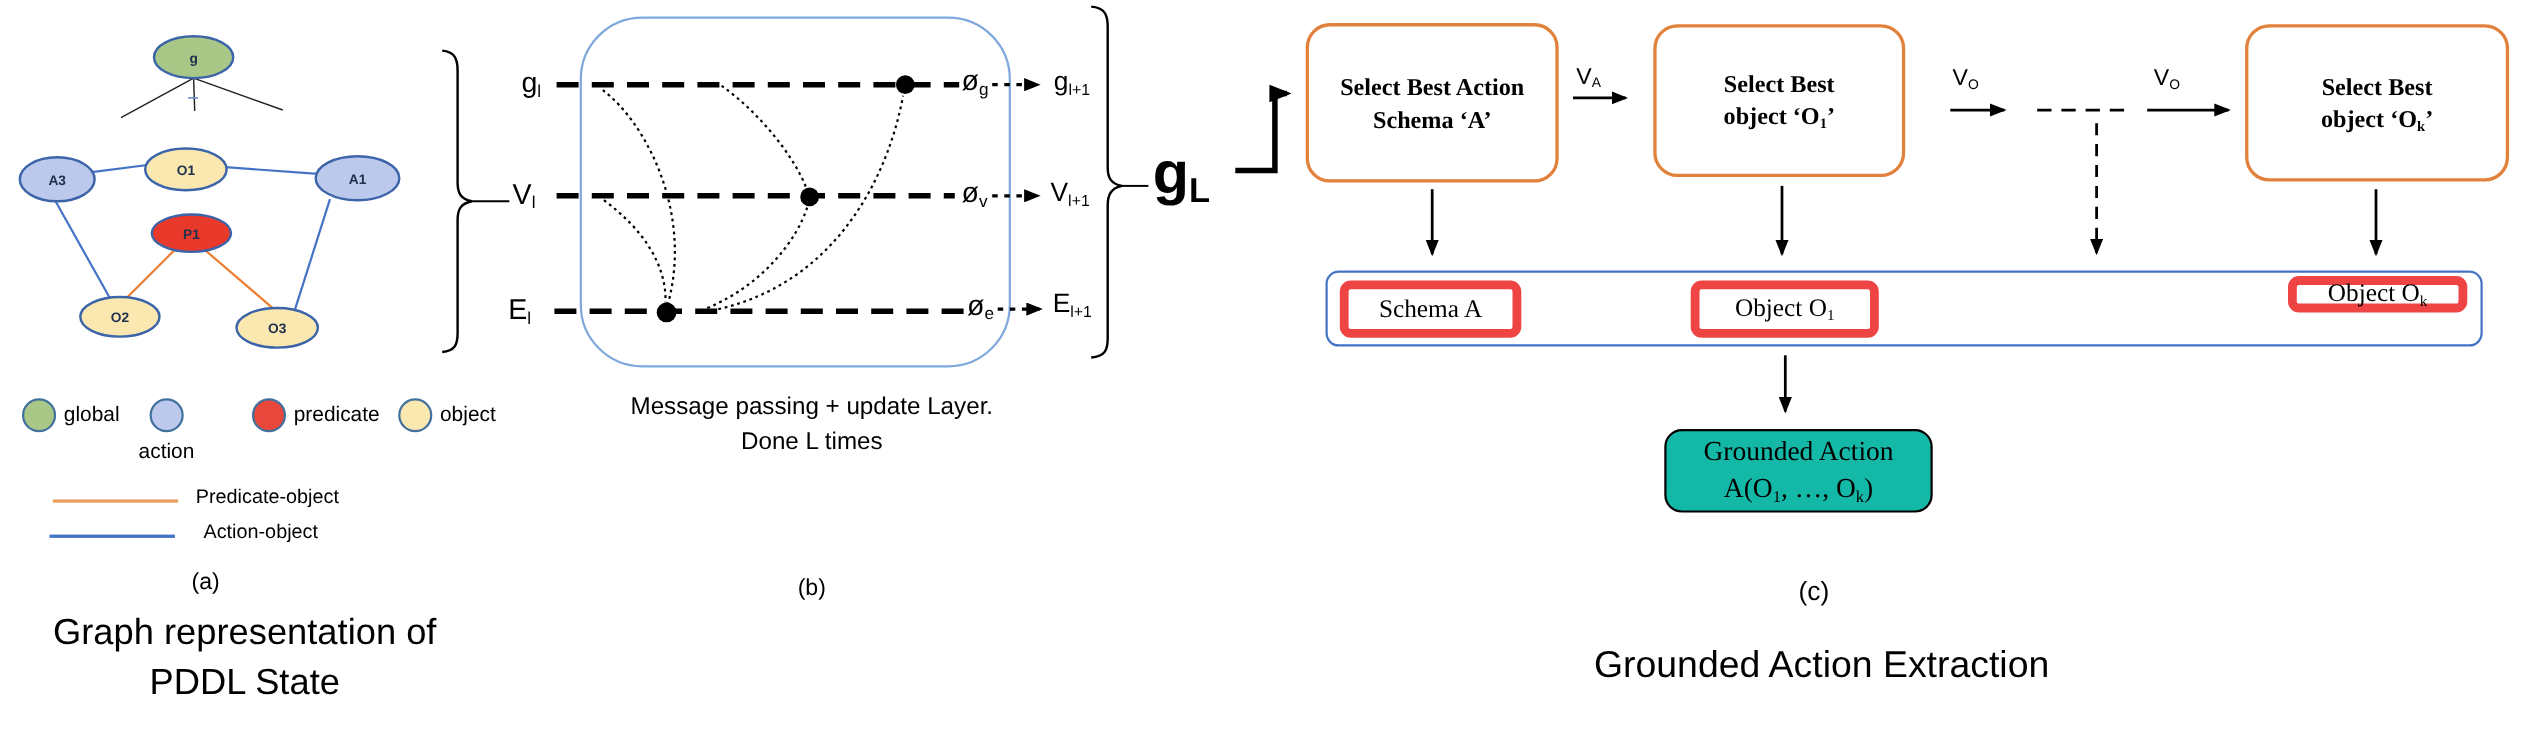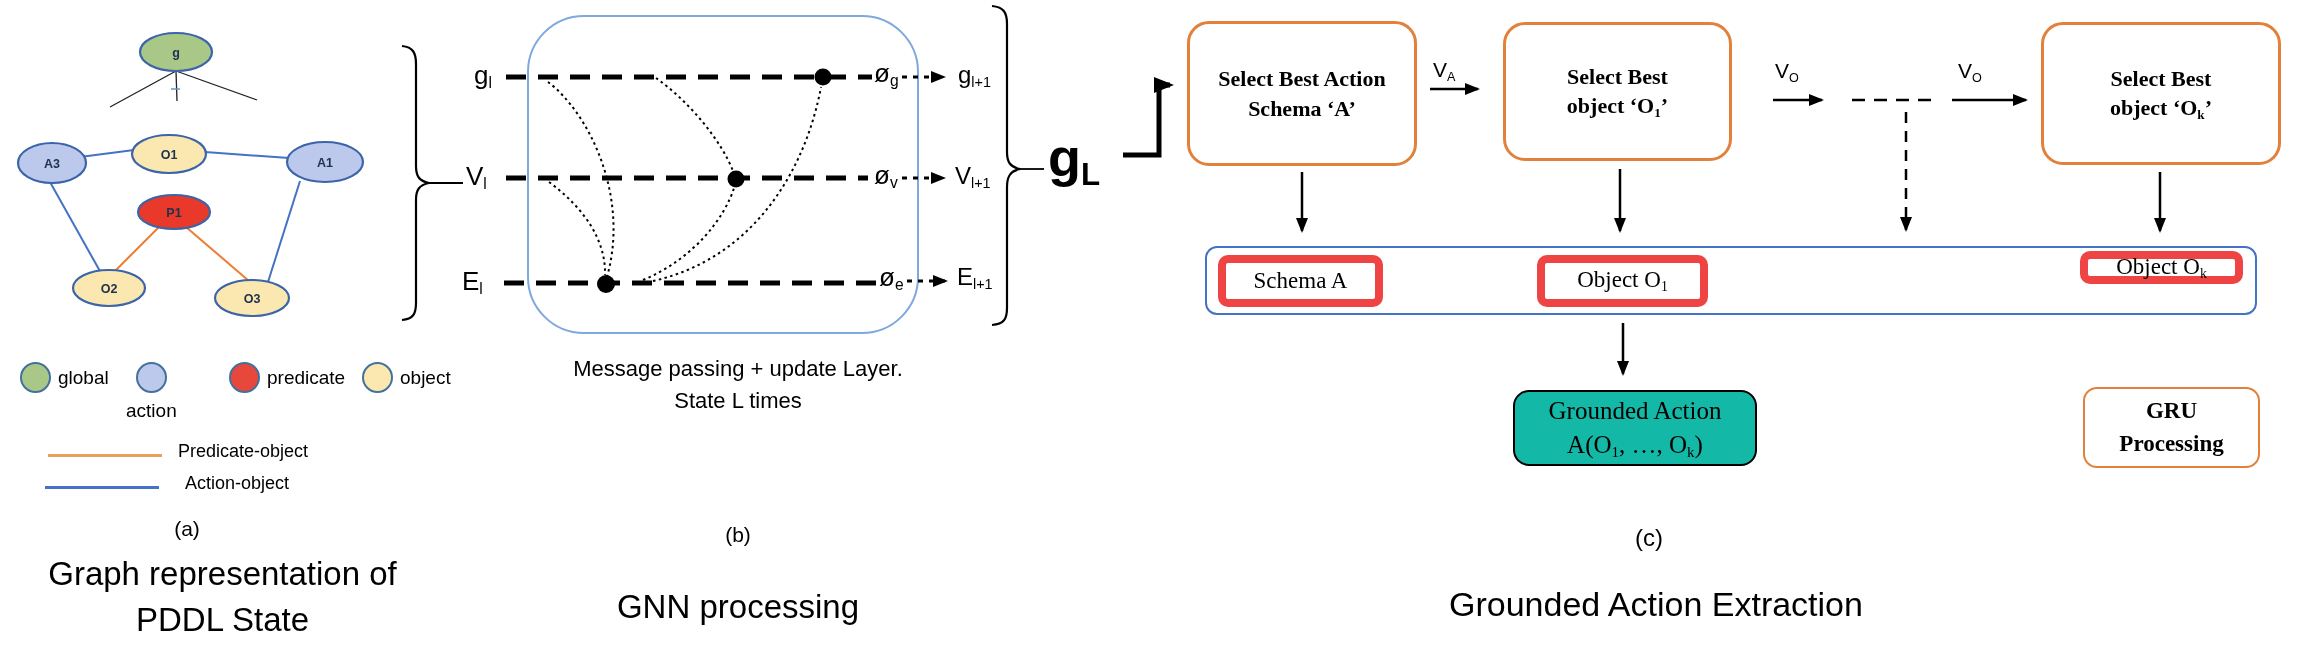--- a/index.html
+++ b/index.html
@@ -165,24 +165,23 @@
   <div class="abs mlab" style="left:879px;top:262px;"><span>ø</span><span class="sub">e</span></div>
 
   <div class="abs mout" style="left:958px;top:61px;"><span>g</span><span class="sub">l+1</span></div>
   <div class="abs mout" style="left:955px;top:162px;"><span>V</span><span class="sub">l+1</span></div>
   <div class="abs mout" style="left:957px;top:263px;"><span>E</span><span class="sub">l+1</span></div>
 
   <div class="abs gL" style="left:1048px;top:130px;"><span>g</span><span class="sub">L</span></div>
 
   <div class="abs caption-med" style="left:528px;top:353px;width:420px;">
     <div>Message passing + update Layer.</div>
-    <div>State L times</div>
+    <div>Done L times</div>
   </div>
   <div class="abs tag" style="left:528px;top:523px;width:420px;">(b)</div>
-  <div class="abs caption-big" style="left:528px;top:584px;width:420px;">GNN processing</div>
 
   <div class="obox" style="left:1187px;top:21px;width:230px;height:145px;">
     <div>Select Best Action</div>
     <div>Schema ‘A’</div>
   </div>
   <div class="obox" style="left:1503px;top:22px;width:229px;height:139px;">
     <div>Select Best</div>
     <div><span>object ‘O</span><span class="sub">1</span><span>’</span></div>
   </div>
   <div class="obox" style="left:2041px;top:22px;width:240px;height:143px;">
@@ -203,21 +202,17 @@
   </div>
   <div class="gbox" style="left:2080px;top:251px;width:163px;height:33px;">
     <span><span>Object O</span><span class="sub">k</span></span>
   </div>
 
   <div class="gabox" style="left:1513px;top:390px;width:244px;height:76px;">
     <div>Grounded Action</div>
     <div><span>A(O</span><span class="sub">1</span><span>, …, O</span><span class="sub">k</span><span>)</span></div>
   </div>
 
-  <div class="grubox" style="left:2083px;top:387px;width:177px;height:81px;">
-    <div>GRU</div>
-    <div>Processing</div>
-  </div>
 
   <div class="abs tag" style="left:1549px;top:524px;width:200px;font-size:24px;">(c)</div>
   <div class="abs caption-big" style="left:1350px;top:581px;width:612px;font-size:34px;">Grounded Action Extraction</div>
 
 </div>
 
 </body></html>

